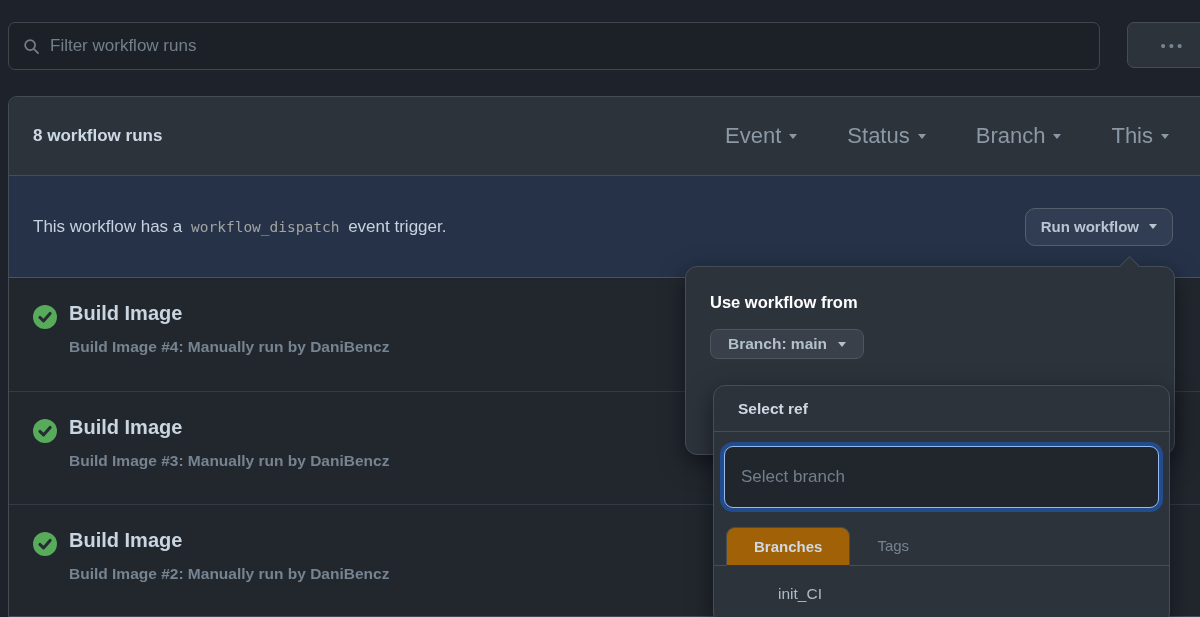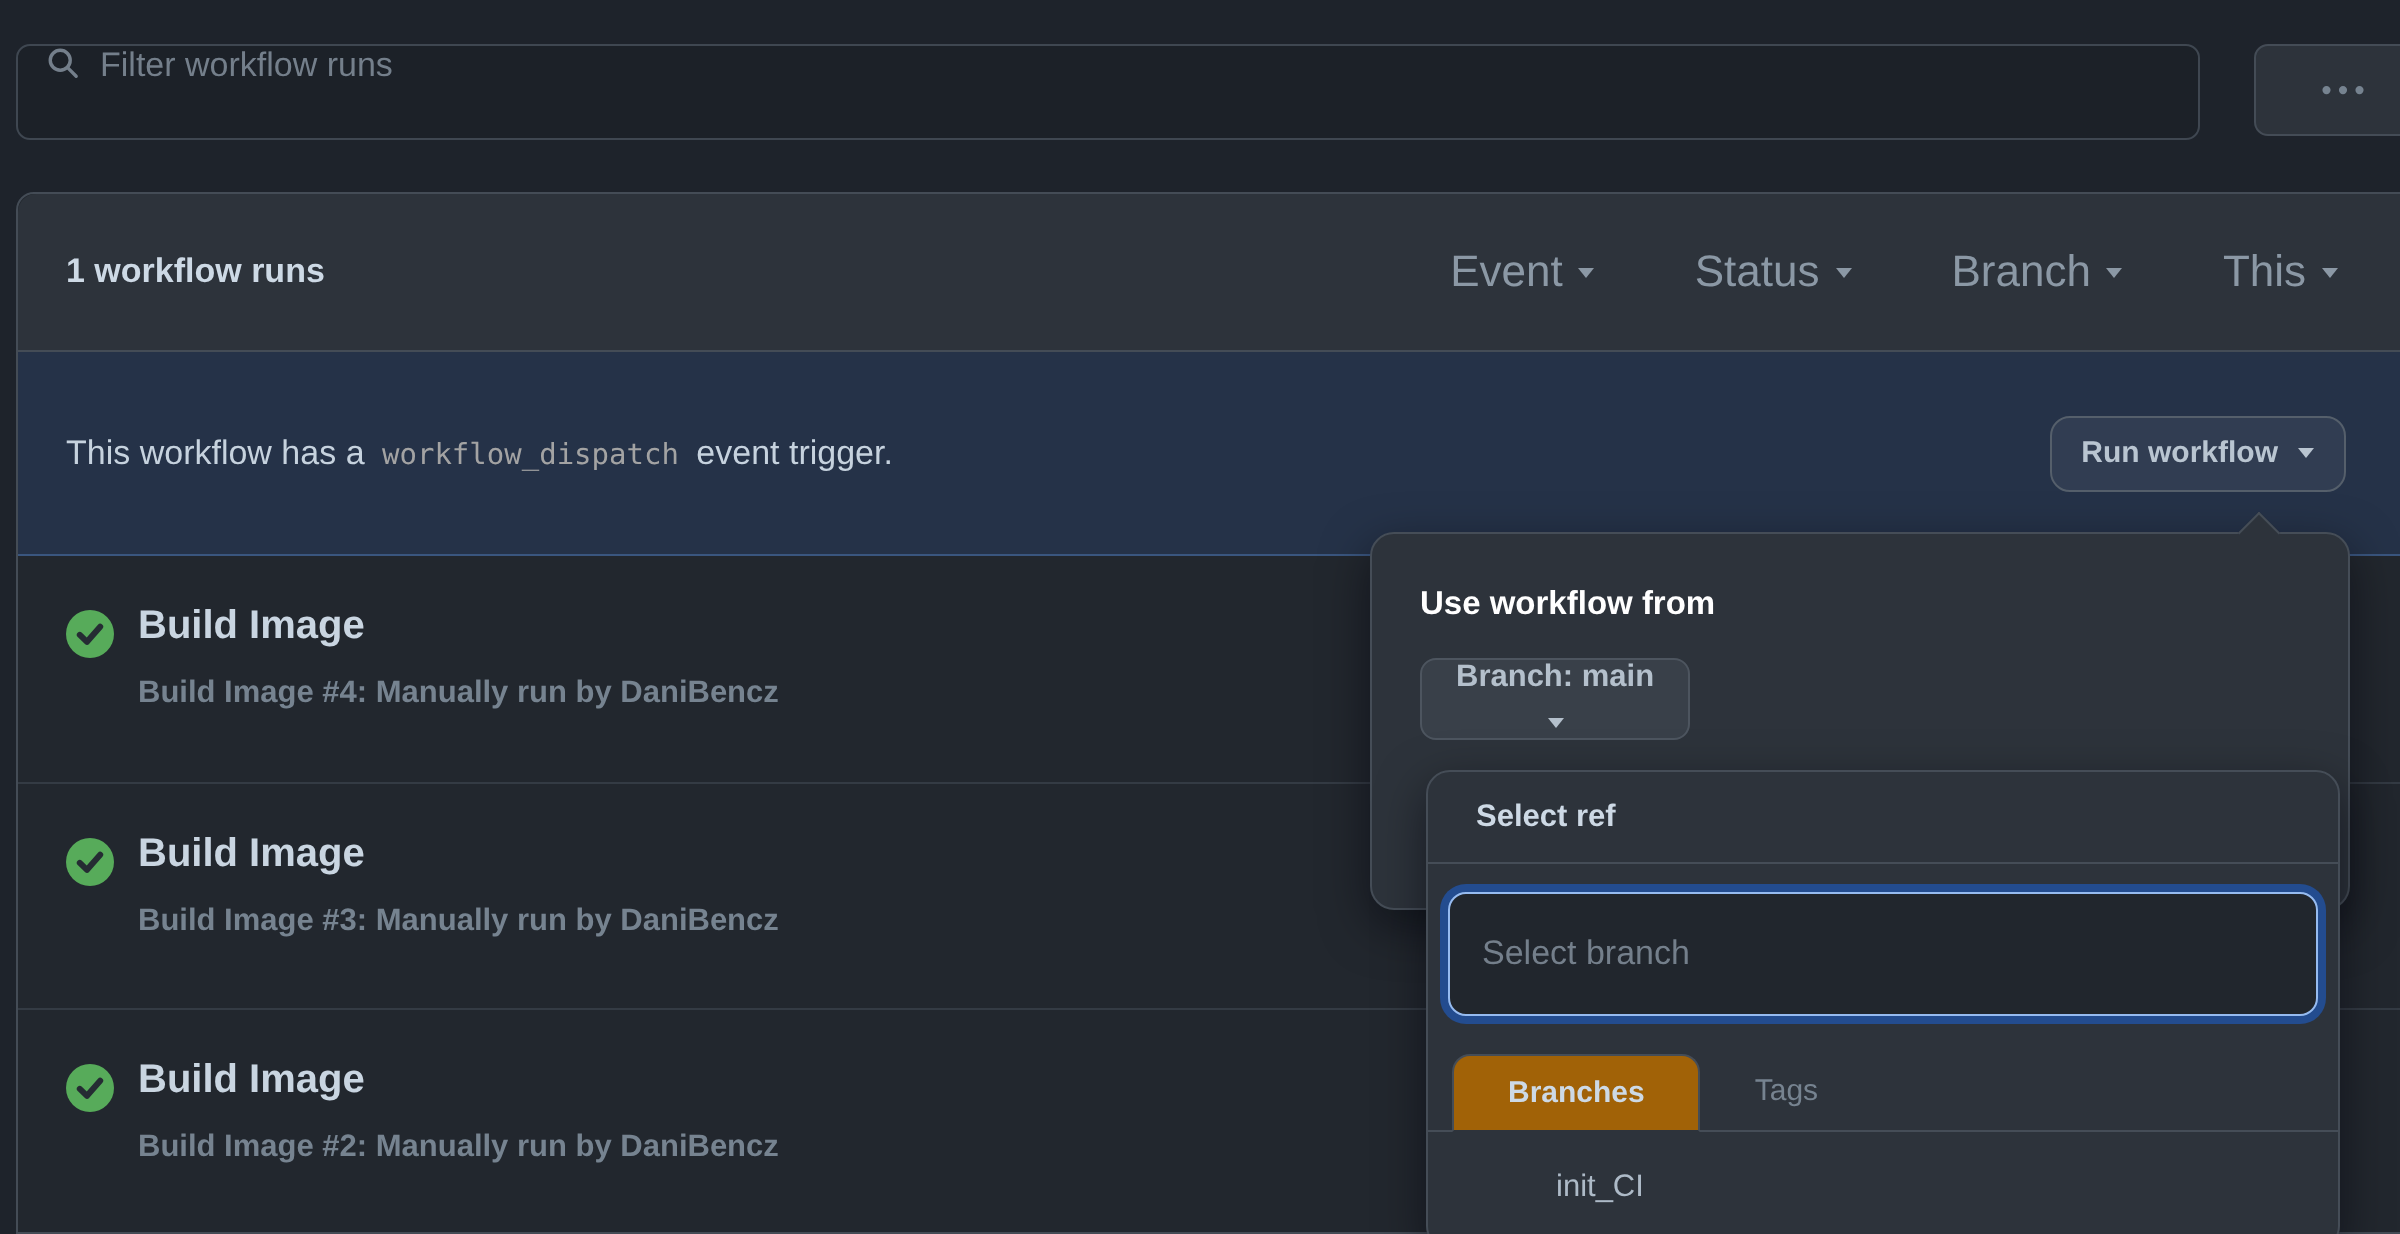--- a/index.html
+++ b/index.html
@@ -8,21 +8,21 @@
     position:relative; overflow:hidden;
     background:#1e232b;
     font-family:"Liberation Sans", sans-serif;
     -webkit-font-smoothing:antialiased;
   }
 
   
   .filter-box {
     position:absolute; left:8px; top:22px; width:1092px; height:48px;
     background:#1c2128; border:1px solid #3f4751; border-radius:7px;
-    display:flex; align-items:flex-start; padding:0 14px; gap:10px;
+    display:flex; align-items:center; padding:0 14px; gap:10px;
   }
   .filter-box input {
     flex:1; background:transparent; border:none; outline:none;
     font-family:"Liberation Sans", sans-serif;
     font-size:17px; color:#adbac7;
   }
   .filter-box input::placeholder { color:#747f8b; }
   .more-btn {
     position:absolute; left:1127px; top:22px; width:92px; height:46px;
     background:#2d333b; border:1px solid #444c56; border-radius:7px;
@@ -83,23 +83,23 @@
     box-shadow:0 8px 24px rgba(1,4,9,0.5); padding:26px 24px; z-index:10;
   }
   .popover-notch {
     position:absolute; top:-8px; left:436px; width:15px; height:15px;
     background:#2d333b; border-left:1px solid #454d57; border-top:1px solid #454d57;
     transform:rotate(45deg);
   }
   .popover-heading { font-size:16.5px; font-weight:700; color:#ffffff; }
   .branch-btn {
     margin-top:17px; display:inline-flex; align-items:center; gap:11px;
-    height:41px; padding:0 17px;
+    height:30px; padding:0 17px;
     background:#394049; border:1px solid #4d555f; border-radius:8px;
-    color:#b4c0cc; font-size:15.5px; font-weight:600; cursor:pointer;flex-direction:column;
+    color:#b4c0cc; font-size:15.5px; font-weight:600; cursor:pointer;
   }
 
   
   .ref-panel {
     position:absolute; left:713px; top:385px; width:457px; height:240px;
     background:#2d333b; border:1px solid #454d57; border-radius:12px;
     box-shadow:0 8px 24px rgba(1,4,9,0.5); z-index:20;
   }
   .ref-header {
     padding:14px 24px 13px; font-size:15.5px; font-weight:700; color:#cdd9e5;
@@ -135,21 +135,21 @@
   </svg>
   <input type="text" placeholder="Filter workflow runs" style="">
 </div>
 <div class="more-btn">
   <span>•••</span>
 </div>
 
 <div class="card">
 
   <div class="list-header">
-    <span class="count-label">1 workflow runs</span>
+    <span class="count-label">8 workflow runs</span>
     <div class="hdr-filters">
       <span class="hdr-filter">
         <span>Event</span>
         <span class="caret"></span>
       </span>
       <span class="hdr-filter">
         <span>Status</span>
         <span class="caret"></span>
       </span>
       <span class="hdr-filter">

